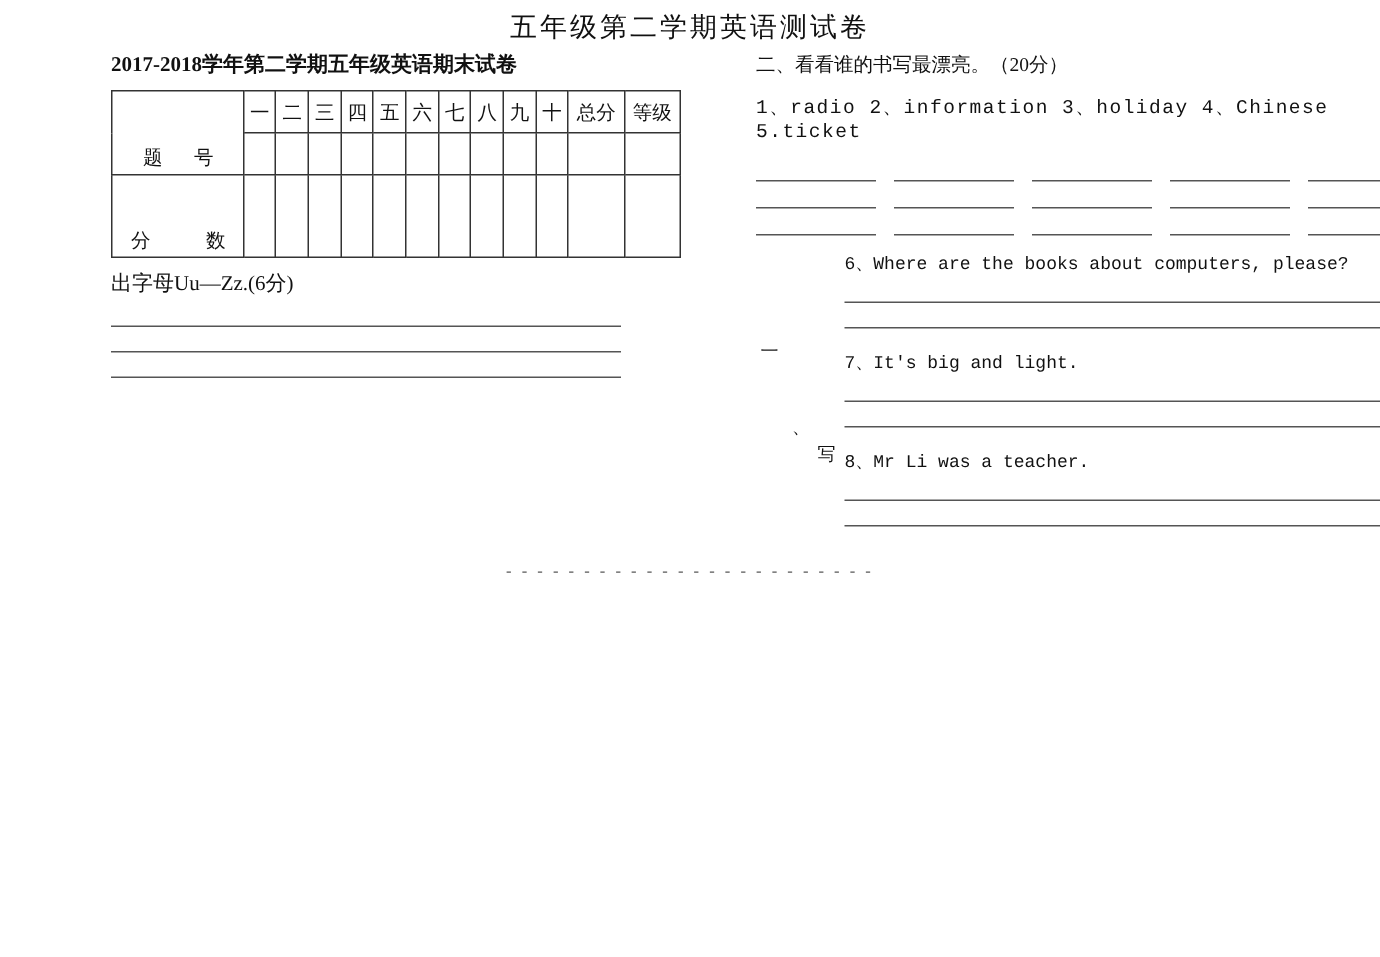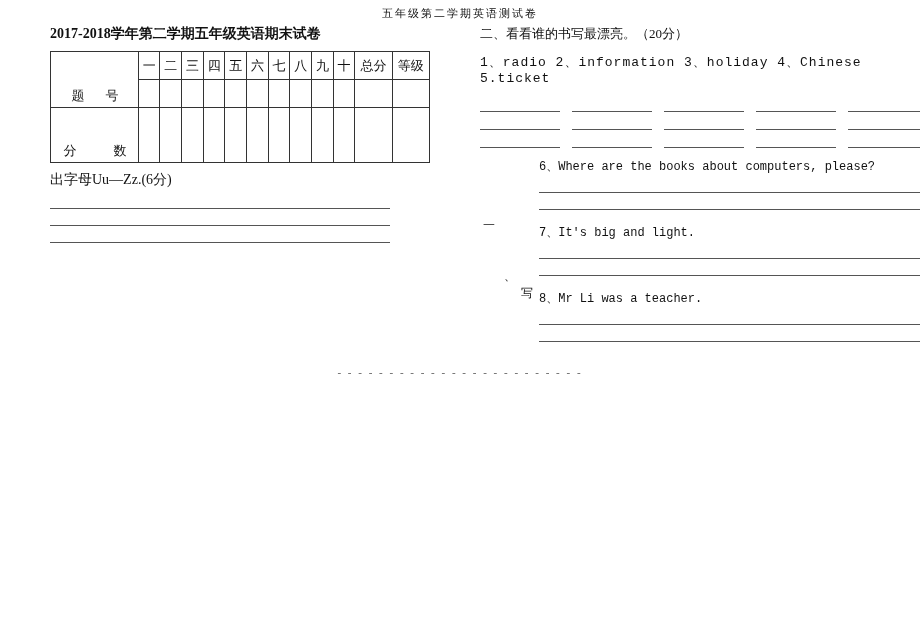--- a/index.html
+++ b/index.html
@@ -7,28 +7,28 @@
       width: 920px;
       height: 638px;
       background: #fff;
       font-family: 'SimSun', 'STSong', serif;
       font-size: 13px;
       color: #111;
       overflow: hidden;
     }
     .page-title {
       text-align: center;
-      font-size: 11px;
+      font-size: 18px;
       padding: 6px 0 4px 0;
       letter-spacing: 2px;
     }
     .main-content {
       display: flex;
       flex-direction: row;
-      padding: 0 40px;
+      padding: 0 64px;
       gap: 0;
     }
     .left-panel {
       width: 420px;
       flex-shrink: 0;
     }
     .right-panel {
       flex: 1;
       padding-left: 20px;
     }

